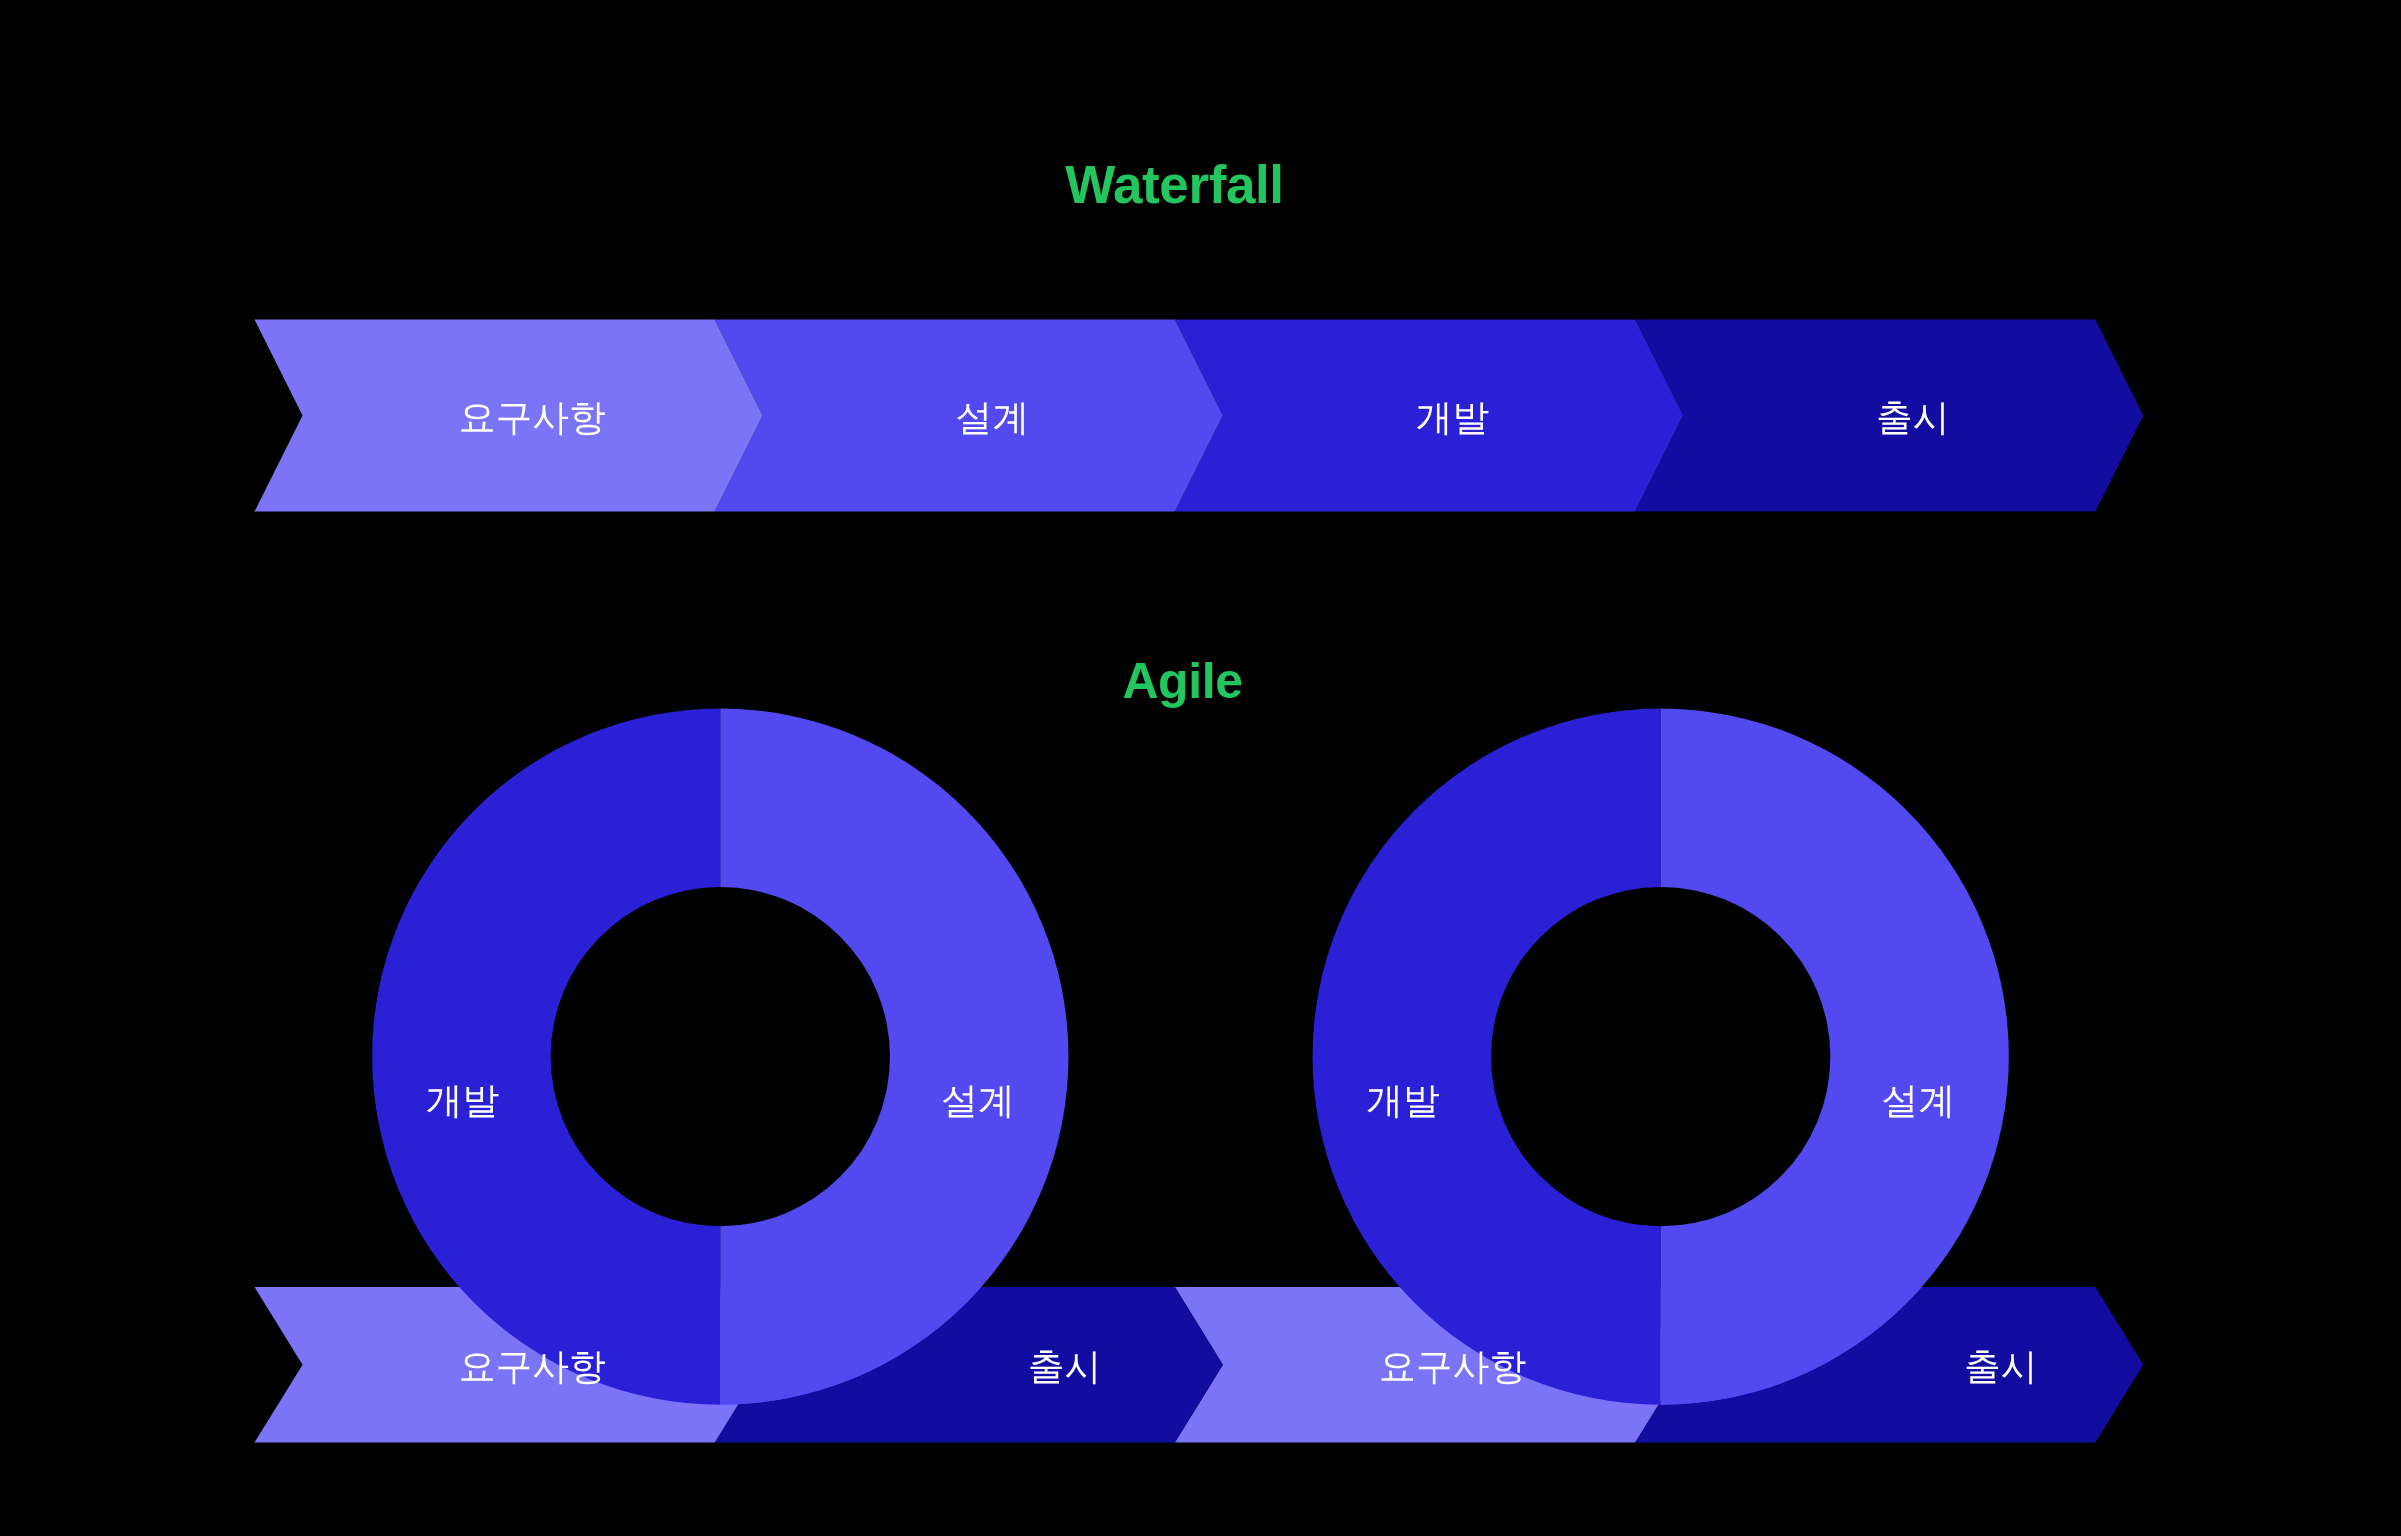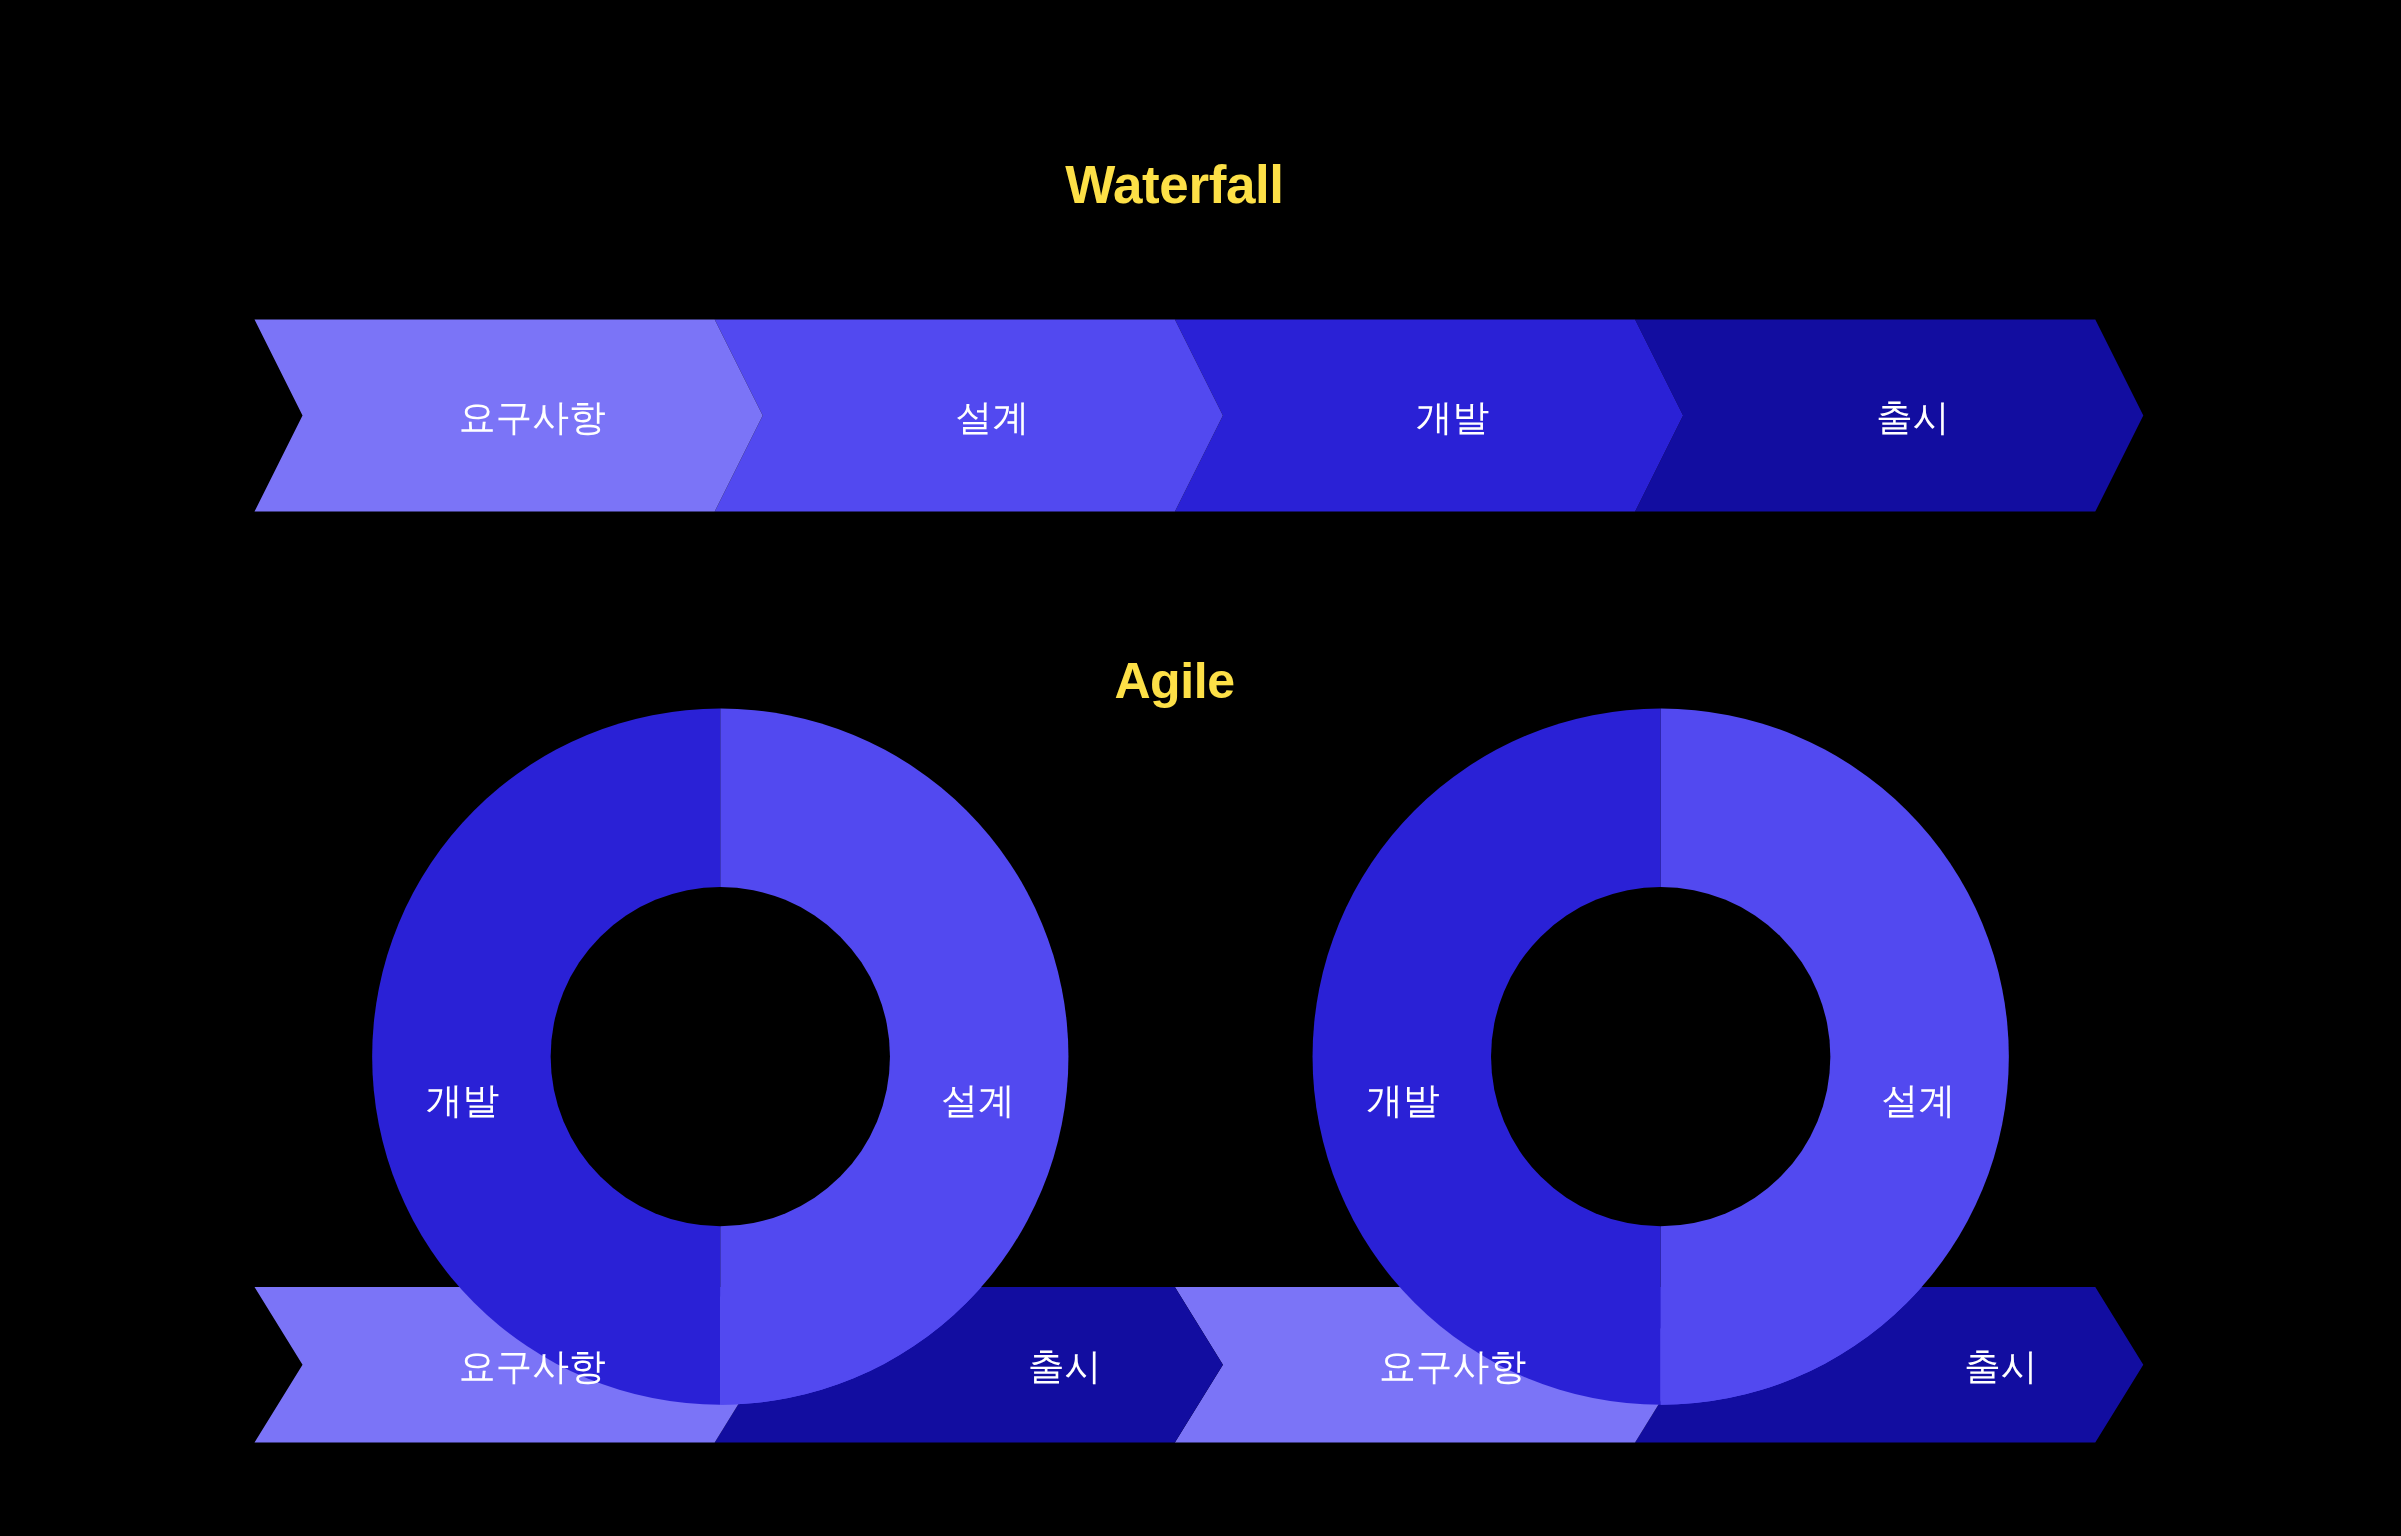--- a/index.html
+++ b/index.html
@@ -4,25 +4,25 @@
 <style>
   html,body{margin:0;padding:0;background:#000;}
   body{
     width:2401px;height:1537px;
     font-family:"Liberation Sans","DejaVu Sans",sans-serif;
     overflow:hidden;position:relative;
   }
   .stage{position:absolute;inset:0;}
   .title{
     position:absolute;left:0;width:2349px;text-align:center;
-    color:#fde047;font-weight:700;letter-spacing:-0.4px;
+    color:#22c55e;font-weight:700;letter-spacing:-0.4px;
     font-family:"Liberation Sans","DejaVu Sans",sans-serif;
   }
   #waterfall-title{top:154px;font-size:53px;}
-  #agile-title{top:652px;font-size:50px;}
+  #agile-title{top:652px;font-size:50px;margin-left:8px;}
   svg{position:absolute;left:0;top:0;display:block;}
   .seg-label{
     fill:#ffffff;font-size:46px;font-weight:500;
     font-family:"Liberation Sans","DejaVu Sans",sans-serif;
     text-anchor:middle;dominant-baseline:central;
   }
   .ring-label{
     fill:#ffffff;font-size:46px;font-weight:500;
     font-family:"Liberation Sans","DejaVu Sans",sans-serif;
     text-anchor:middle;dominant-baseline:central;

